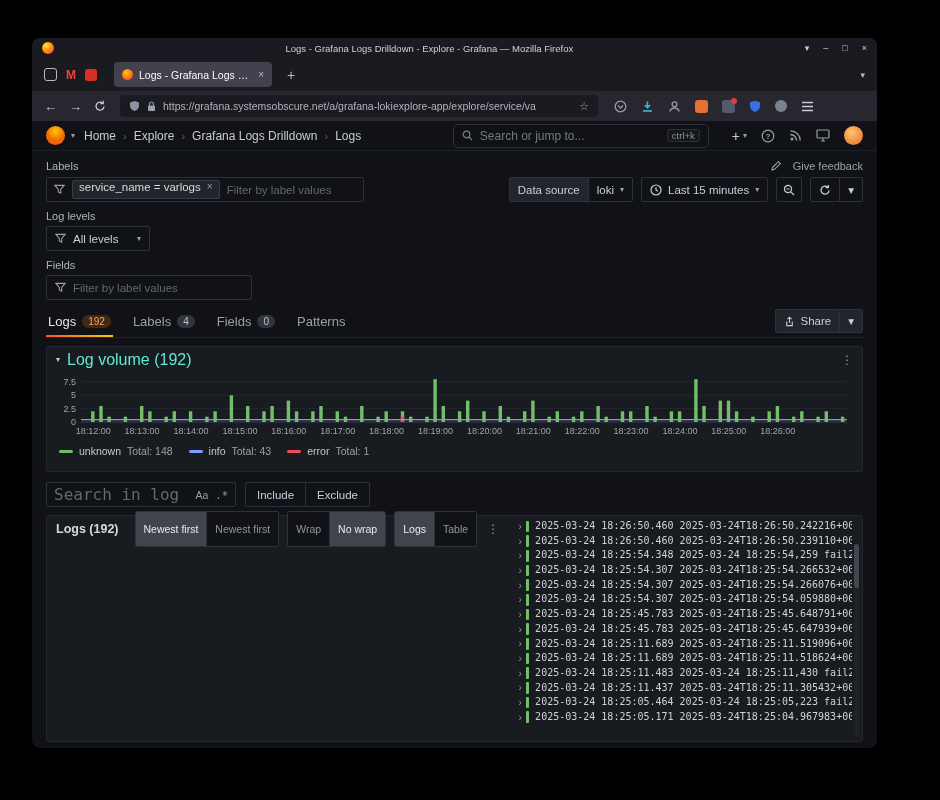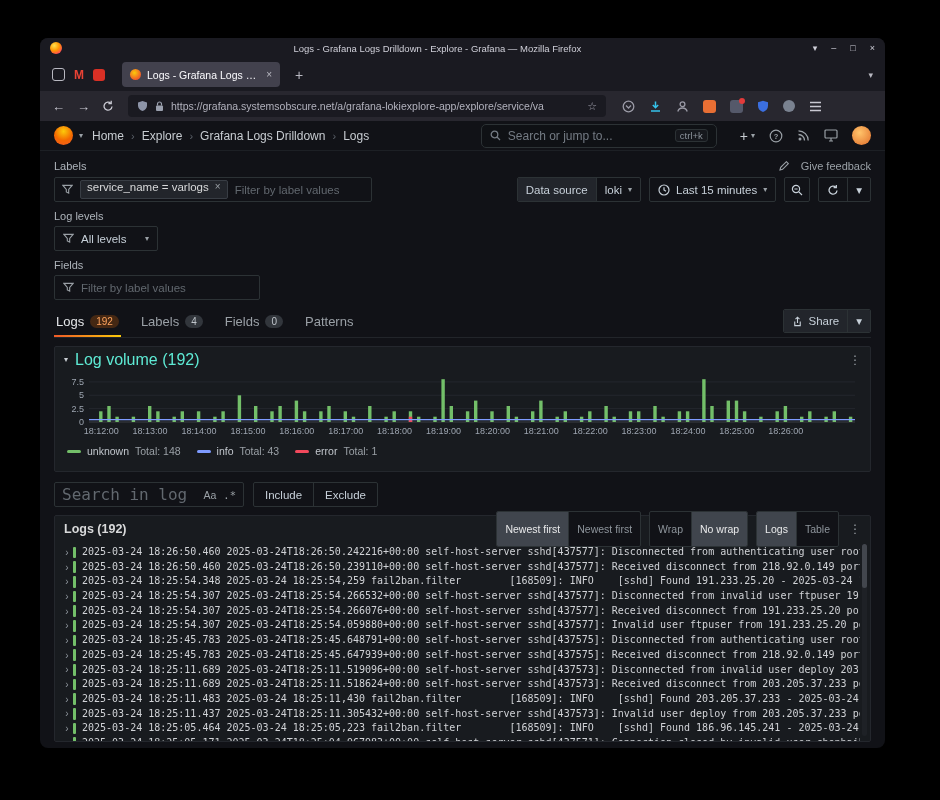--- a/index.html
+++ b/index.html
@@ -1,18 +1,18 @@
 <!DOCTYPE html>
 <html><head>
 <meta charset="utf-8">
 <style>
 *{box-sizing:border-box;margin:0;padding:0}
 html,body{width:940px;height:800px;background:#000;overflow:hidden;font-family:"Liberation Sans",sans-serif}
 #screen{position:relative;width:940px;height:800px;background:#000}
-.window{position:absolute;left:40px;top:38px;width:845px;height:710px;border-radius:8px;overflow:hidden;background:#111217;display:flex;flex-direction:column;box-shadow:0 6px 30px rgba(0,0,0,.7)}
+.window{position:absolute;left:32px;top:38px;width:845px;height:710px;border-radius:8px;overflow:hidden;background:#111217;display:flex;flex-direction:column;box-shadow:0 6px 30px rgba(0,0,0,.7)}
 
 .ff-titlebar{height:20px;background:#1a1a21;display:flex;align-items:center;padding:0 10px;gap:8px;flex:none}
 .ff-logo{width:12px;height:12px;border-radius:50%;background:radial-gradient(circle at 35% 30%,#ffe14d 0%,#ff9500 45%,#ff3b6b 85%);flex:none}
 .ff-title{flex:1;text-align:center;font-size:9.5px;color:#cfcfd8;white-space:nowrap;overflow:hidden}
 .win-controls{display:flex;align-items:center;gap:14px;font-size:9px;color:#cfcfd8}
 .ff-tabbar{height:33px;background:#1a1a21;display:flex;align-items:center;padding:0 12px;gap:9px;flex:none}
 .tb-icon{display:flex;align-items:center;justify-content:center;flex:none}
 .tb-sq{width:13px;height:13px;border:1.5px solid #b9b9c2;border-radius:3px}
 .tb-gmail{color:#ea4335;font-weight:bold;font-size:12px}
 .tb-redsq{width:12px;height:12px;background:#d93025;border-radius:3px}
@@ -29,21 +29,21 @@
 .url-text{flex:1;font-size:10.5px;color:#b2b2bd;white-space:nowrap;overflow:hidden}
 .star{color:#9a9aa6;font-size:11px}
 .nav-icons{display:flex;align-items:center;gap:14px;margin-left:4px}
 
 .g-topnav{height:30px;background:#111217;border-bottom:1px solid #1d2025;display:flex;align-items:center;padding:0 14px;gap:9px;flex:none}
 .g-logo{width:19px;height:19px;border-radius:50%;background:radial-gradient(circle at 50% 28%,#fbca0a 0%,#f46800 55%,#f05a28 100%);flex:none}
 .logo-chev{color:#9aa0a6;font-size:8px;margin-left:-3px}
 .bc{display:flex;align-items:center;gap:7px;font-size:12px;white-space:nowrap}
 .bc-item{color:#c7ccd1}
 .bc-sep{color:#5c626a;font-size:11px}
-.g-search{margin-left:auto;margin-right:14px;width:236px;height:24px;border:1px solid #2c3235;border-radius:5px;background:#0f1115;display:flex;align-items:center;gap:7px;padding:0 8px;flex:none}
+.g-search{margin-left:auto;margin-right:14px;width:256px;height:24px;border:1px solid #2c3235;border-radius:5px;background:#0f1115;display:flex;align-items:center;gap:7px;padding:0 8px;flex:none}
 .g-search-ph{flex:1;font-size:12px;color:#747b84;white-space:nowrap;overflow:hidden}
 .kbd{font-size:9.5px;color:#8b929b;border:1px solid #2c3235;border-radius:3px;padding:0 4px;background:#16181d;white-space:nowrap}
 .g-nav-icons{display:flex;align-items:center;gap:14px;color:#9aa0a6}
 .plus-wrap{display:flex;align-items:center;gap:3px}
 .plus{font-size:14px;color:#c7ccd1;line-height:1}
 .chev{font-size:8px;color:#9aa0a6}
 .avatar{width:19px;height:19px;border-radius:50%;background:radial-gradient(circle at 40% 35%,#ffc46b,#e8833a 75%);flex:none}
 
 .g-content{flex:1;min-height:0;display:flex;flex-direction:column;padding:9px 14px 4px}
 .row{display:flex;align-items:center}
@@ -84,21 +84,21 @@
 .legend-label{font-size:10.5px;color:#c2c7cd}
 .legend-total{font-size:10.5px;color:#9aa0a6}
 .search-row{display:flex;align-items:center;gap:9px;margin-top:10px}
 .log-search{width:190px;height:25px;border:1px solid #2c3235;border-radius:2px;display:flex;align-items:center;gap:7px;padding:0 7px}
 .log-search .ph{flex:1;font-family:"DejaVu Sans Mono",monospace;font-size:16px;color:#62686f;white-space:nowrap;overflow:hidden}
 .mini-btn{font-size:10.5px;color:#9aa0a6}
 .mini-btn.mono{font-family:"DejaVu Sans Mono",monospace}
 .inc-exc{display:flex;height:25px;border:1px solid #2c3235;border-radius:2px;overflow:hidden}
 .inc-exc>span{display:flex;align-items:center;padding:0 11px;font-size:11.5px;color:#c7d0d9}
 .inc-exc>span+span{border-left:1px solid #2c3235}
-.logs-panel{flex:1;min-height:0;display:flex;flex-direction:column;position:relative;margin-bottom:2px}
+.logs-panel{flex:1;min-height:0;display:flex;flex-direction:row;position:relative;margin-bottom:2px}
 .logs-head{height:26px;display:flex;align-items:center;gap:8px;padding:0 9px;flex:none}
 .logs-title{font-size:12.5px;font-weight:bold;color:#d8d9da;white-space:nowrap}
 .head-spacer{flex:1}
 .radio-grp{display:flex;height:36px;border:1px solid #2c3235;border-radius:2px;overflow:hidden;background:#111217}
 .radio-opt{display:flex;align-items:center;padding:0 8px;font-size:10.5px;color:#8e959c;white-space:nowrap}
 .radio-opt+.radio-opt{border-left:1px solid #2c3235}
 .radio-opt.active{background:#40454d;color:#e9eaeb}
 .log-rows{flex:1;min-height:0;overflow:hidden;padding:3px 10px 0 6px}
 .log-row{display:flex;align-items:stretch;height:14.7px}
 .row-caret{width:12px;color:#8e959c;font-size:10px;display:flex;align-items:center;justify-content:center;flex:none}

